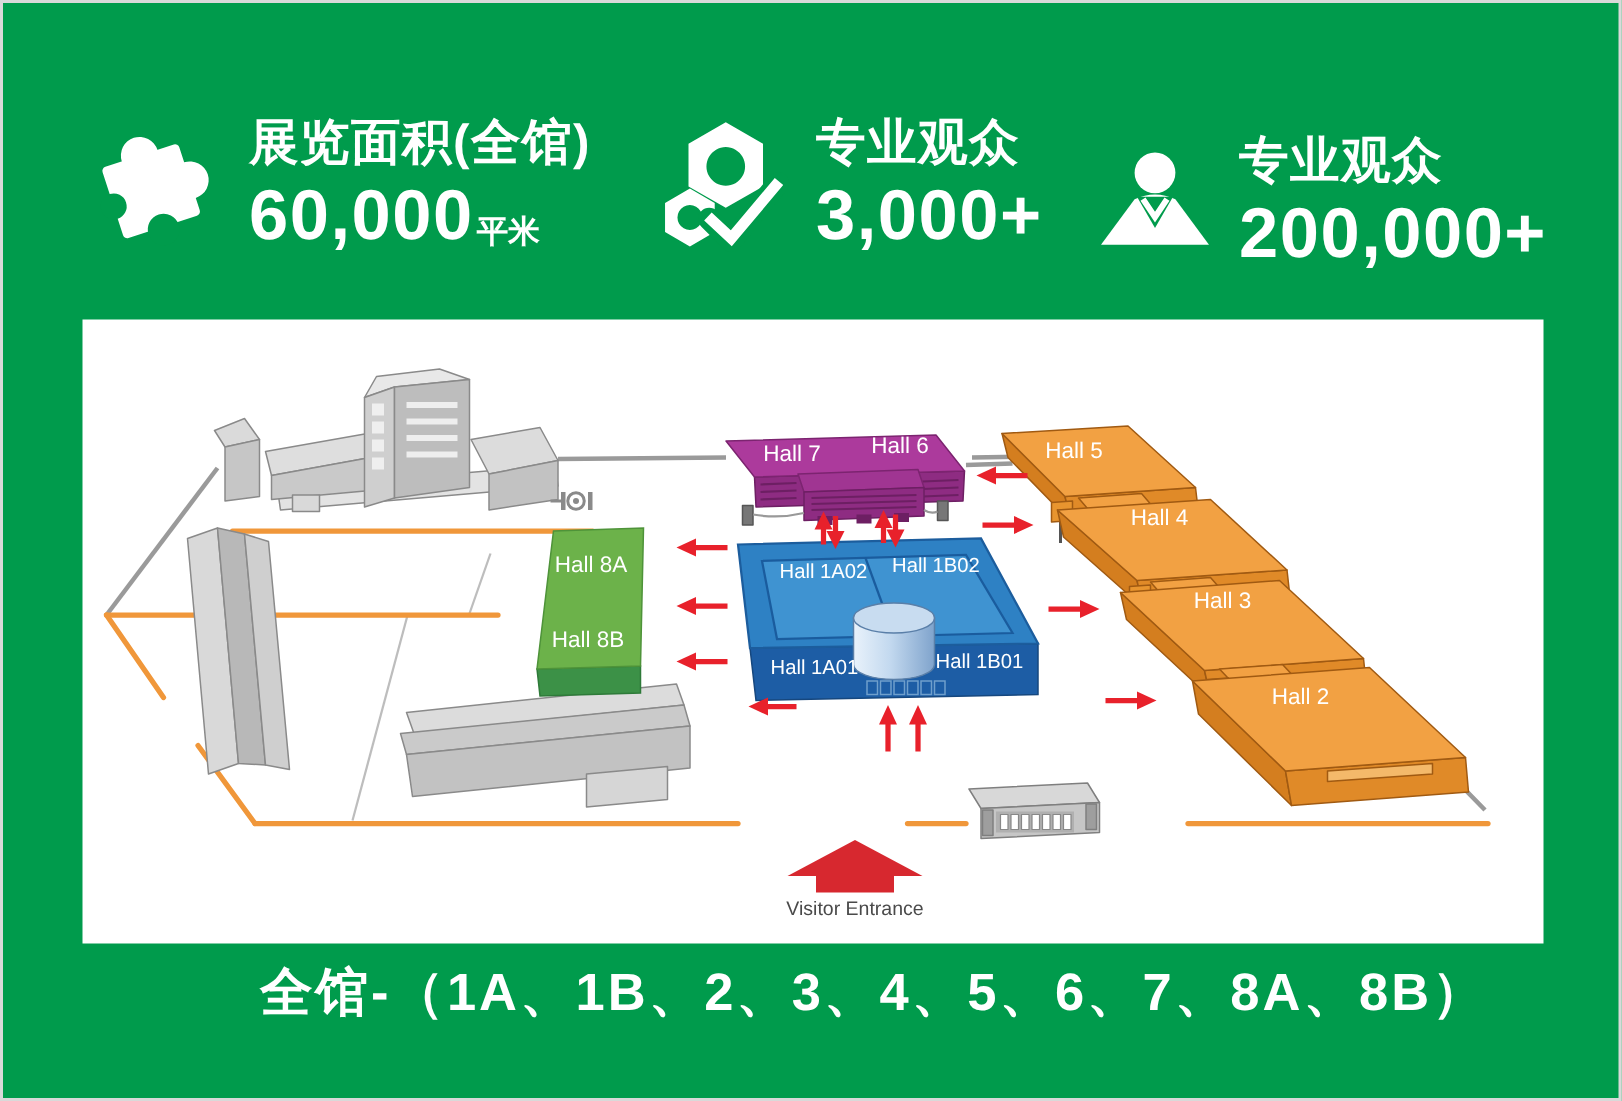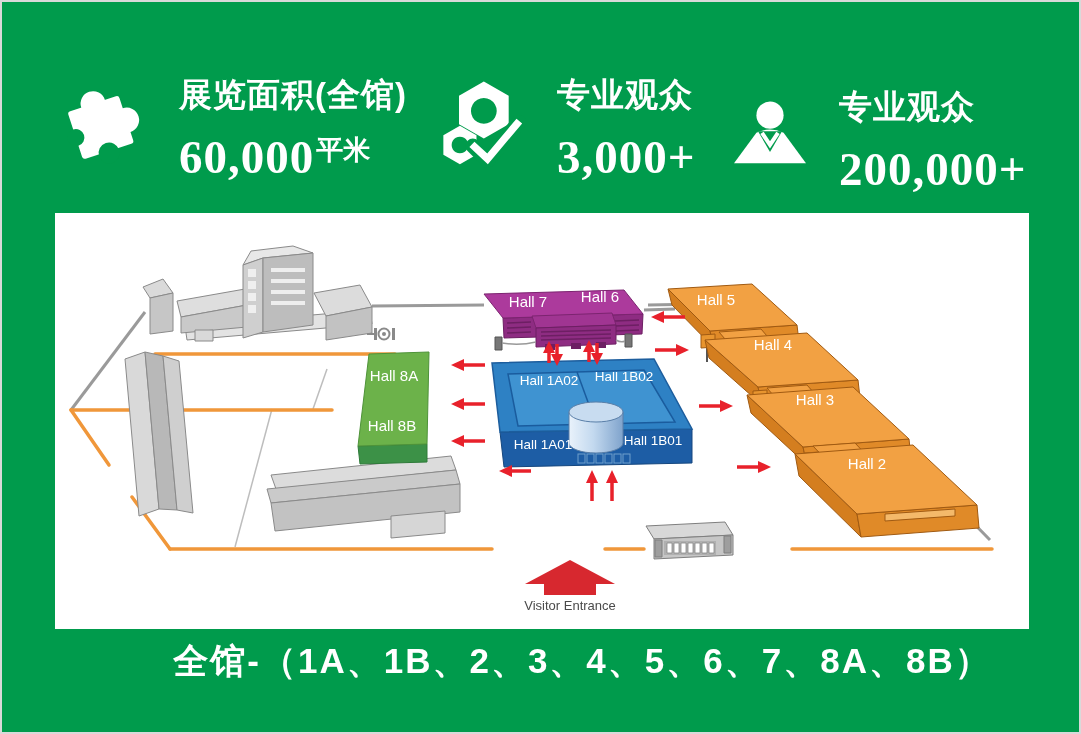--- a/index.html
+++ b/index.html
@@ -3,27 +3,27 @@
 <meta charset="utf-8">
 <style>
   html,body{margin:0;padding:0;}
   body{
     width:1081px;height:734px;position:relative;overflow:hidden;
     background:#009B4C;
     box-sizing:border-box;border:2px solid #d9d9d9;
     font-family:"Liberation Sans",sans-serif;
   }
   
-  .stat{position:absolute;display:flex;align-items:flex-start;color:#fff;gap:13px;}
+  .stat{position:absolute;display:flex;align-items:flex-start;color:#fff;}
   .stat-icon{flex:0 0 auto;}
   .stat-text{margin-left:16px;}
   .stat-title{font-size:33px;font-weight:700;line-height:42px;letter-spacing:1px;white-space:nowrap;}
-  .stat-valrow{display:flex;align-items:flex-start;margin-top:16px;font-family:Liberation Serif, serif;}
+  .stat-valrow{display:flex;align-items:flex-end;margin-top:2px;}
   .stat-value{font-size:47px;font-weight:700;line-height:50px;letter-spacing:1px;white-space:nowrap;}
-  .stat-unit{font-size:27px;font-weight:700;margin-left:2px;white-space:nowrap;}
+  .stat-unit{font-size:21px;font-weight:700;margin-left:2px;white-space:nowrap;}
   #stat-area{left:46px;top:72px;}
   #stat-exhibitors{left:434px;top:72px;}
   #stat-visitors{left:728px;top:84px;}
   
   .map-panel{
     position:absolute;left:53px;top:211px;width:974px;height:416px;
     background:#ffffff;
   }
   .map-svg{display:block;width:974px;height:416px;}
   .hall-label{fill:#ffffff;font-family:"Liberation Sans",sans-serif;font-size:15px;}

